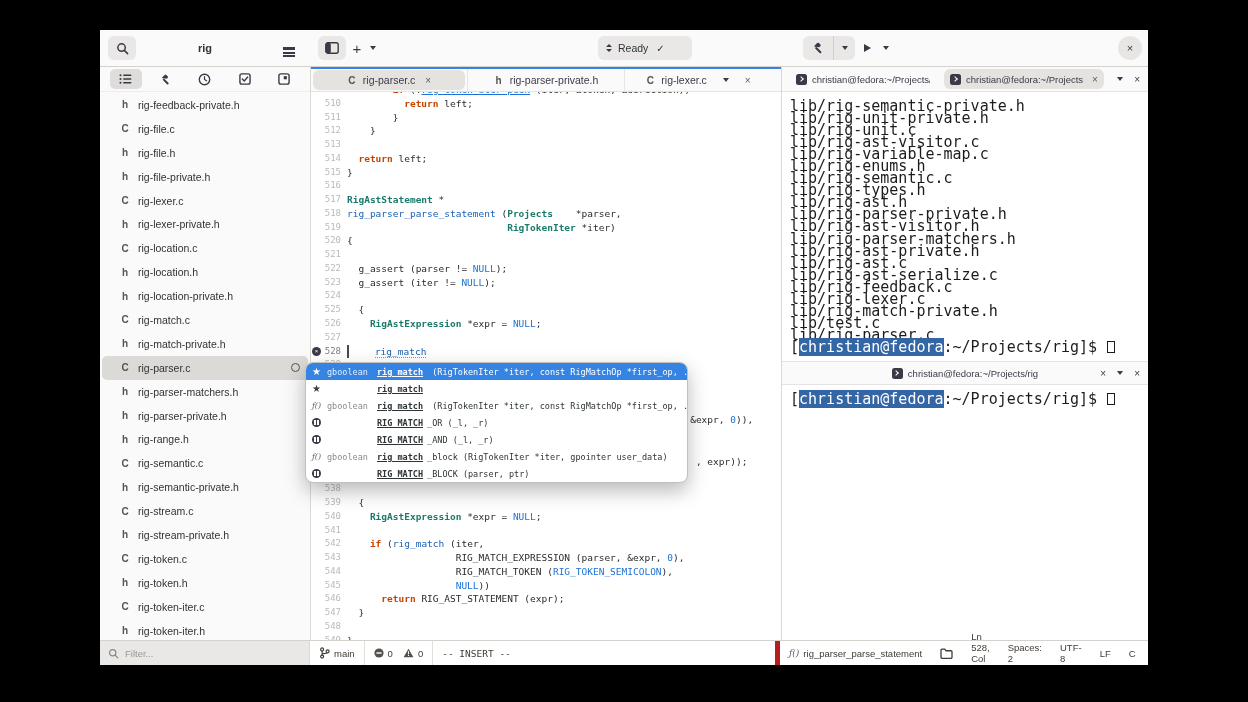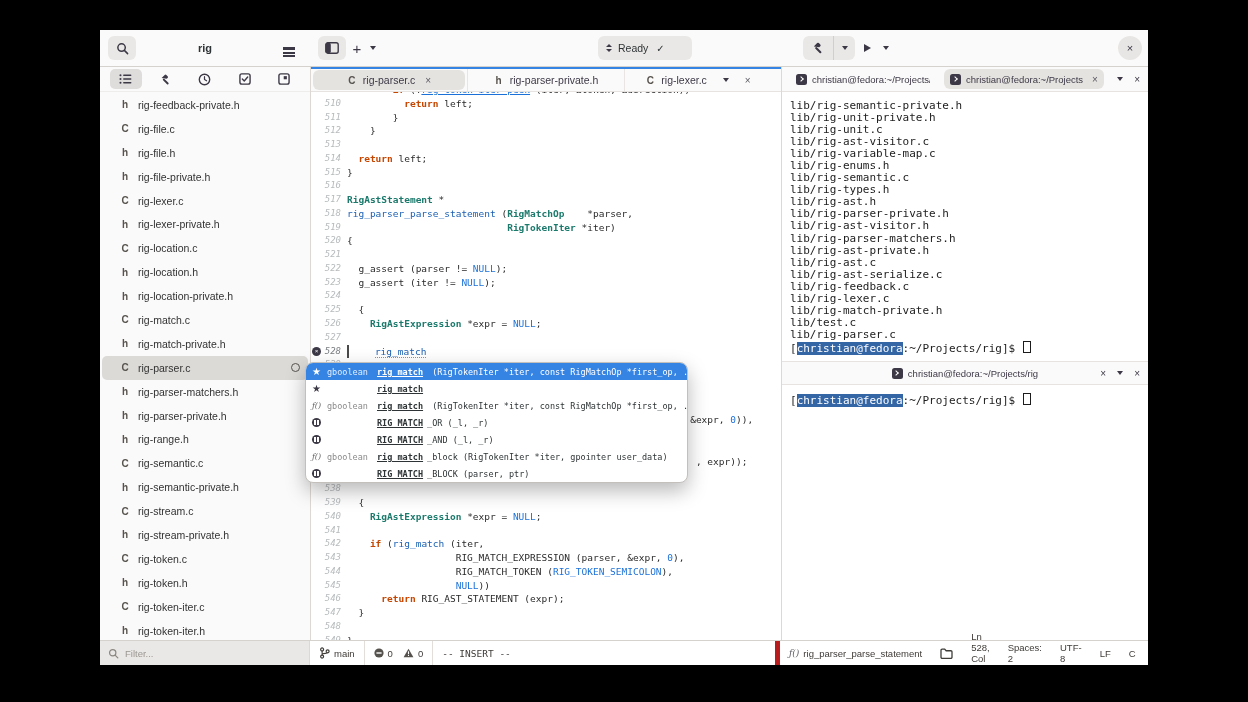--- a/index.html
+++ b/index.html
@@ -50,21 +50,21 @@
   .etab{flex:1;display:flex;align-items:center;justify-content:center;gap:6px;font-size:10.5px;color:#3d3846;
         border-right:1px solid #e8e5e2;position:relative;min-width:0;}
   .etab .pillbg{position:absolute;inset:1px 2px;background:#e5e3e0;border-radius:6px;z-index:0;}
   .etab>*{position:relative;z-index:1;}
   .tabx{font-size:10px;color:#5e5c64;margin-left:4px;}
   .strip-ctl{display:flex;align-items:center;gap:12px;padding:0 10px;}
   .codearea{flex:1;position:relative;overflow:hidden;background:#fff;
             font-family:"DejaVu Sans Mono",monospace;font-size:9.5px;line-height:13.78px;color:#222;}
   .codewrap{margin-top:-9px;}
   .codeline{display:flex;white-space:pre;height:13.78px;}
-  .gutter{width:30px;flex:none;text-align:right;padding-right:6px;color:#b7bbbd;position:relative;font-size:9px;font-style:italic;}
+  .gutter{width:30px;flex:none;text-align:right;padding-right:6px;color:#b7bbbd;position:relative;font-size:9px;}
   .gutter.cur{color:#7a7e80;}
   .errbadge{position:absolute;left:1px;top:2.5px;width:9px;height:9px;background:#3d3846;border-radius:50%;
             color:#fff;font-size:6px;line-height:9px;text-align:center;font-family:"Liberation Sans",sans-serif;}
   .changebar{width:2px;background:#4a4a4a;flex:none;margin-right:3px;margin-left:0;}
   .ltext{white-space:pre;}
   .c-p{color:#2a2a2a;} .c-k{color:#c64600;font-weight:bold;} .c-t{color:#1b7a6c;font-weight:bold;}
   .c-f{color:#1a5fb4;} .c-c{color:#1c71d8;} .c-l{color:#1c71d8;text-decoration:underline;}
   .c-e{color:#1a5fb4;border-bottom:1.5px dotted #d68a00;}
   
   .popup{position:absolute;left:205px;top:332px;width:383px;height:121px;background:#fff;z-index:30;
@@ -82,21 +82,21 @@
   .pop-ret{width:46px;flex:none;color:#8b8b8b;}
   .poprow.selected .pop-ret{color:rgba(255,255,255,.85);}
   .pop-match{font-weight:bold;text-decoration:underline;}
   
   .panel{flex:1;display:flex;flex-direction:column;background:#fff;min-width:0;}
   .ptabs{height:24px;flex:none;background:#fbfafa;border-bottom:1px solid #e6e3e0;display:flex;align-items:center;
          font-size:9.5px;color:#3d3846;position:relative;}
   .ptab{display:flex;align-items:center;gap:5px;height:20px;margin-left:8px;padding:0 6px;border-radius:6px;max-width:172px;}
   .ptab.active{background:#e5e3e0;}
   .ptab .lbl{overflow:hidden;white-space:nowrap;max-width:118px;}
-  .term{font-family:"DejaVu Sans Mono",monospace;font-size:11px;line-height:12.05px;color:#1c1c1c;background:#fff;}
+  .term{font-family:"DejaVu Sans Mono",monospace;font-size:15px;line-height:12.05px;color:#1c1c1c;background:#fff;}
   .term1{height:270px;flex:none;padding:8px 0 0 8px;border-bottom:1px solid #e6e3e0;overflow:hidden;box-sizing:border-box;}
   .term2head{height:22px;flex:none;background:#fbfafa;border-bottom:1px solid #e6e3e0;display:flex;align-items:center;
              justify-content:center;font-size:9.5px;color:#3d3846;position:relative;gap:5px;}
   .term2{flex:1;padding:8px 0 0 8px;overflow:hidden;}
   .tline{white-space:pre;}
   .sel-blue{background:#3465a4;color:#fff;}
   .cursor-box{display:inline-block;width:6px;height:10px;border:1px solid #1c1c1c;vertical-align:-1px;margin-left:1px;}
   .term-ic{width:11px;height:11px;background:#3d3846;border-radius:2.5px;flex:none;position:relative;}
   .term-ic::before{content:"";position:absolute;left:2.5px;top:3px;width:3px;height:3px;
                    border-right:1.2px solid #fff;border-bottom:1.2px solid #fff;transform:rotate(-45deg);}
@@ -359,21 +359,21 @@
         <div class="codewrap" id="codewrap">
             <div class="codeline"><span class="gutter"><span>509</span></span><span class="ltext"><span class="c-p">        </span><span class="c-k">if</span><span class="c-p"> (!</span><span class="c-l">rig_token_iter_peek</span><span class="c-p"> (iter, &amp;token, &amp;direction))</span></span></div>
             <div class="codeline"><span class="gutter"><span>510</span></span><span class="ltext"><span class="c-p">          </span><span class="c-k">return</span><span class="c-p"> left;</span></span></div>
             <div class="codeline"><span class="gutter"><span>511</span></span><span class="ltext"><span class="c-p">        }</span></span></div>
             <div class="codeline"><span class="gutter"><span>512</span></span><span class="ltext"><span class="c-p">    }</span></span></div>
             <div class="codeline"><span class="gutter"><span>513</span></span><span class="ltext"></span></div>
             <div class="codeline"><span class="gutter"><span>514</span></span><span class="ltext"><span class="c-p">  </span><span class="c-k">return</span><span class="c-p"> left;</span></span></div>
             <div class="codeline"><span class="gutter"><span>515</span></span><span class="ltext"><span class="c-p">}</span></span></div>
             <div class="codeline"><span class="gutter"><span>516</span></span><span class="ltext"></span></div>
             <div class="codeline"><span class="gutter"><span>517</span></span><span class="ltext"><span class="c-t">RigAstStatement</span><span class="c-p"> *</span></span></div>
-            <div class="codeline"><span class="gutter"><span>518</span></span><span class="ltext"><span class="c-f">rig_parser_parse_statement</span><span class="c-p"> (</span><span class="c-t">RigMatchOp</span><span class="c-p">    *parser,</span></span></div>
+            <div class="codeline"><span class="gutter"><span>518</span></span><span class="ltext"><span class="c-f">rig_parser_parse_statement</span><span class="c-p"> (</span><span class="c-t">Projects</span><span class="c-p">    *parser,</span></span></div>
             <div class="codeline"><span class="gutter"><span>519</span></span><span class="ltext"><span class="c-p">                            </span><span class="c-t">RigTokenIter</span><span class="c-p"> *iter)</span></span></div>
             <div class="codeline"><span class="gutter"><span>520</span></span><span class="ltext"><span class="c-p">{</span></span></div>
             <div class="codeline"><span class="gutter"><span>521</span></span><span class="ltext"></span></div>
             <div class="codeline"><span class="gutter"><span>522</span></span><span class="ltext"><span class="c-p">  g_assert (parser != </span><span class="c-c">NULL</span><span class="c-p">);</span></span></div>
             <div class="codeline"><span class="gutter"><span>523</span></span><span class="ltext"><span class="c-p">  g_assert (iter != </span><span class="c-c">NULL</span><span class="c-p">);</span></span></div>
             <div class="codeline"><span class="gutter"><span>524</span></span><span class="ltext"></span></div>
             <div class="codeline"><span class="gutter"><span>525</span></span><span class="ltext"><span class="c-p">  {</span></span></div>
             <div class="codeline"><span class="gutter"><span>526</span></span><span class="ltext"><span class="c-p">    </span><span class="c-t">RigAstExpression</span><span class="c-p"> *expr = </span><span class="c-c">NULL</span><span class="c-p">;</span></span></div>
             <div class="codeline"><span class="gutter"><span>527</span></span><span class="ltext"></span></div>
             <div class="codeline"><span class="gutter cur"><span class="errbadge">×</span><span>528</span></span><span class="changebar"></span><span class="ltext"><span class="c-p">    </span><span class="c-e">rig_match</span></span></div>

